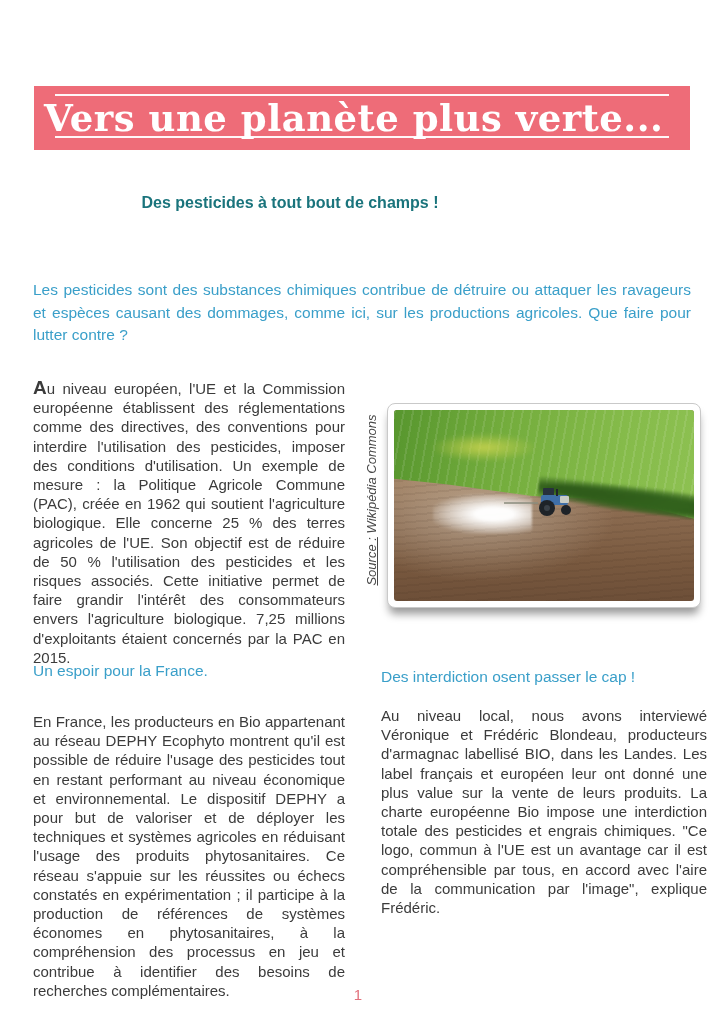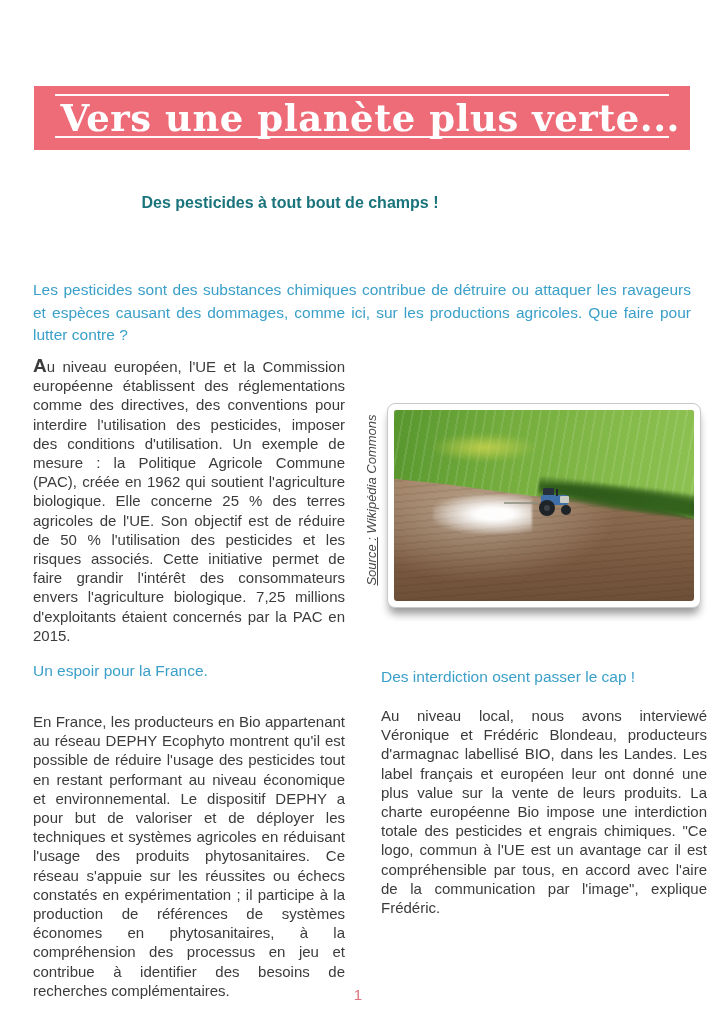--- a/index.html
+++ b/index.html
@@ -16,21 +16,21 @@
     background:#ffffff;
     font-family:"Liberation Sans", sans-serif;
     color:var(--body-text,#3b3b3b);
   }
   .abs{position:absolute;}
 
   
   .banner{
     left:34px;top:86px;width:656px;height:64px;
     background:var(--banner-bg,#ee6c78);
-    display:flex;align-items:center;justify-content:flex-end;
+    display:flex;align-items:center;justify-content:flex-start;
   }
   .banner .rule{
     position:absolute;left:21px;right:21px;height:2px;
     background:rgba(255,255,255,0.95);
   }
   .banner .rule.top{top:8px;}
   .banner .rule.bottom{bottom:12px;}
   .banner h1{
     margin:0;padding:0 10px;
     font-family:"DejaVu Serif", serif;
@@ -51,21 +51,21 @@
     left:33px;top:279px;width:658px;
     color:var(--accent-blue,#3a9fc9);
     font-size:15.5px;line-height:22.5px;text-align:justify;
   }
 
   
   .bodypara{
     font-size:15px;line-height:19.2px;text-align:justify;
     color:var(--body-text,#3b3b3b);
   }
-  .para1{left:33px;top:356px;width:312px;}
+  .para1{left:33px;top:378px;width:312px;}
   .para2{left:33px;top:700px;width:312px;margin-top:12px;}
   .para3{left:381px;top:706px;width:326px;}
   .dropcap{font-weight:bold;font-size:19px;}
   .bheading{
     font-size:15.5px;color:var(--accent-blue,#3a9fc9);
     white-space:nowrap;
   }
   .heading1{left:33px;top:662px;}
   .heading2{left:381px;top:668px;}
 

